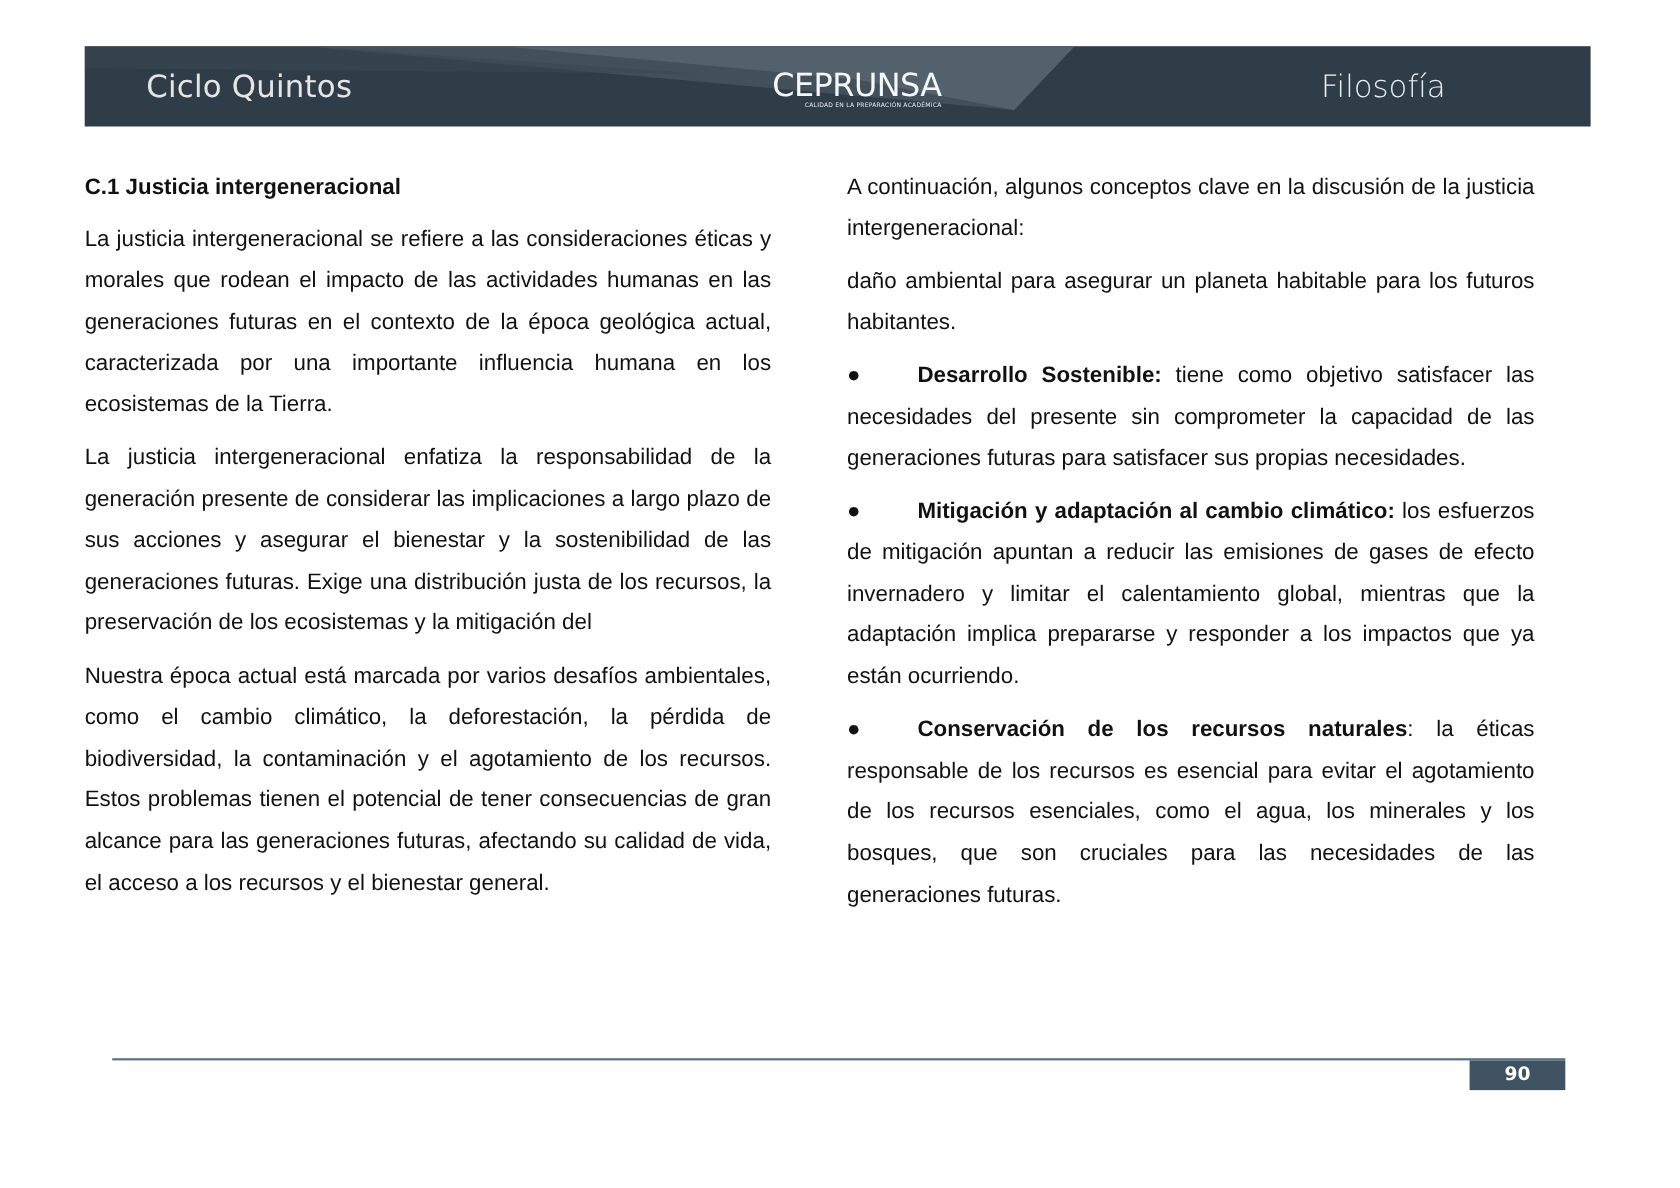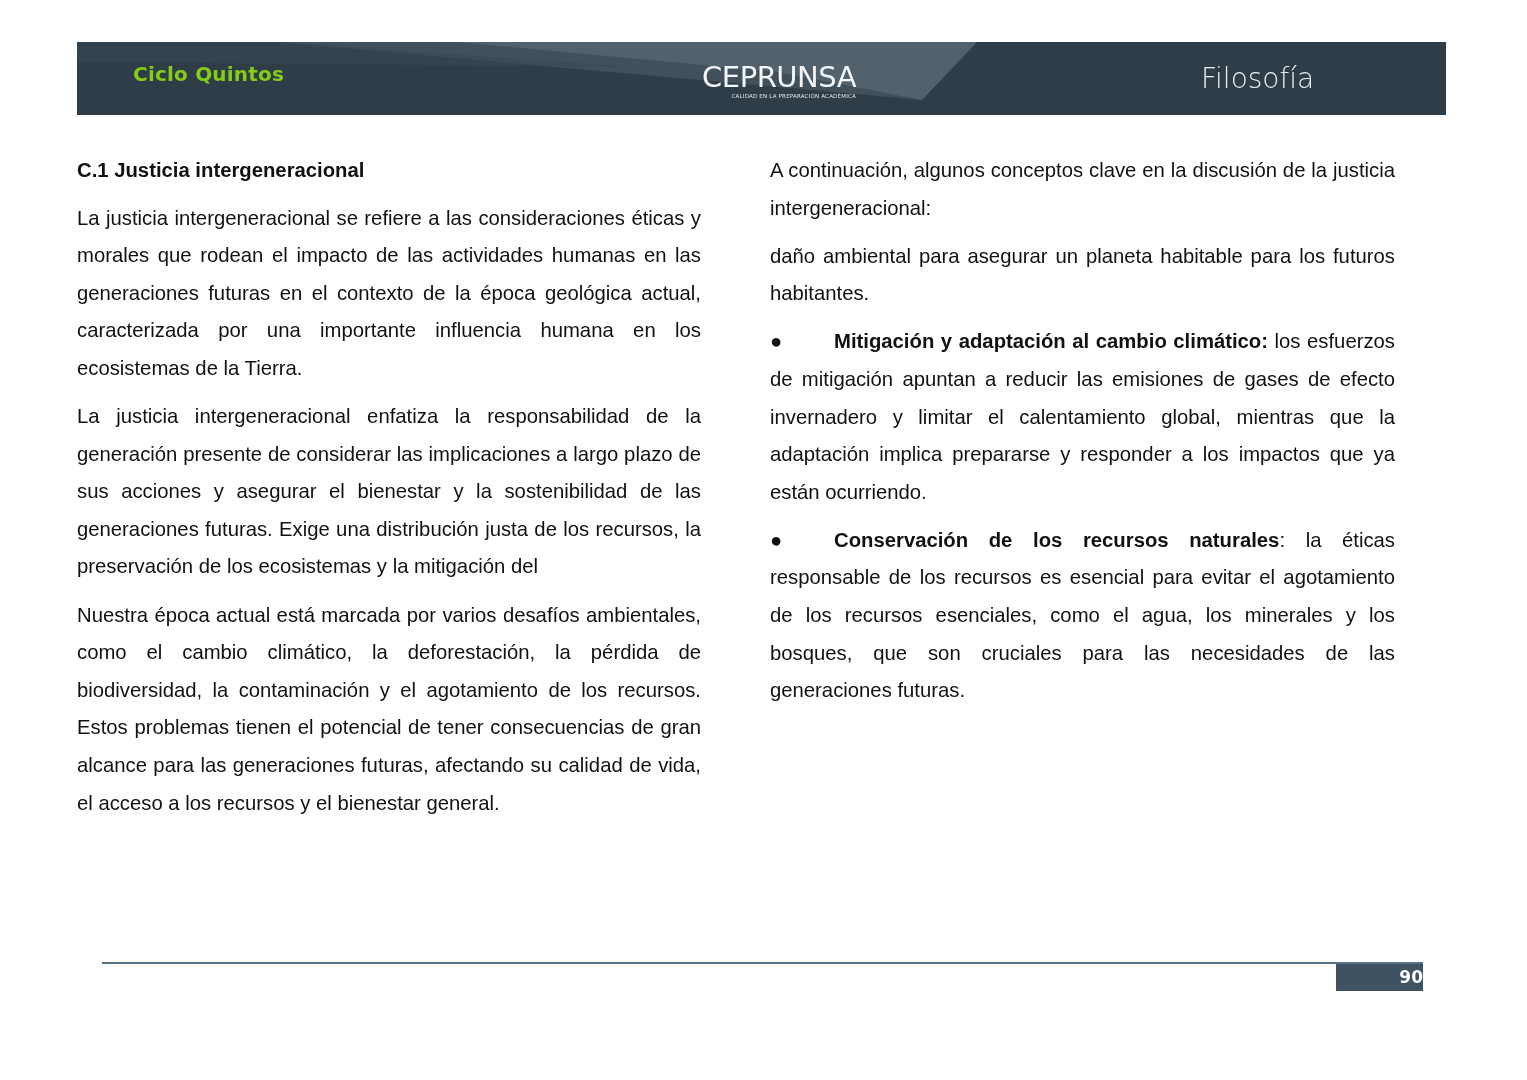--- a/index.html
+++ b/index.html
@@ -27,23 +27,23 @@
     .header svg.bg {
       position: absolute;
       left: 0;
       top: 0;
     }
     .header-left {
       position: absolute;
       left: 56px;
       top: 20px;
       font-family: "DejaVu Sans", sans-serif;
-      font-weight: 700;
-      font-size: 20px;
-      color: #84cc16;
+      font-weight: 400;
+      font-size: 28px;
+      color: #e5e5e5;
       letter-spacing: 0.2px;
     }
     .header-right {
       position: absolute;
       left: 1124px;
       top: 20px;
       font-family: "DejaVu Sans", sans-serif;
       font-size: 28px;
       color: #e9eef1;
       font-weight: 300;
@@ -107,21 +107,21 @@
       left: 1336px;
       top: 964px;
       width: 87px;
       height: 27px;
       background: #3f5262;
       color: #ffffff;
       font-family: "DejaVu Sans", sans-serif;
       font-weight: bold;
       font-size: 17px;
       line-height: 27px;
-      text-align: right;
+      text-align: center;
     }
   </style>
 </head>
 <body>
 
 <div class="header">
   <svg class="bg" width="1369" height="73" viewBox="0 0 1369 73">
     <polygon points="200,0 900,0 845,58" fill="#45545f" opacity="0.85"></polygon>
     <polygon points="380,0 900,0 845,58 700,30" fill="#56656f" opacity="0.8"></polygon>
     <polygon points="0,0 200,0 560,25 0,20" fill="#3a4853" opacity="0.6"></polygon>
@@ -139,20 +139,23 @@
   <p>La justicia intergeneracional se refiere a las consideraciones éticas y morales que rodean el impacto de las actividades humanas en las generaciones futuras en el contexto de la época geológica actual, caracterizada por una importante influencia humana en los ecosistemas de la Tierra.</p>
   <p>La justicia intergeneracional enfatiza la responsabilidad de la generación presente de considerar las implicaciones a largo plazo de sus acciones y asegurar el bienestar y la sostenibilidad de las generaciones futuras. Exige una distribución justa de los recursos, la preservación de los ecosistemas y la mitigación del</p>
   <p>Nuestra época actual está marcada por varios desafíos ambientales, como el cambio climático, la deforestación, la pérdida de biodiversidad, la contaminación y el agotamiento de los recursos. Estos problemas tienen el potencial de tener consecuencias de gran alcance para las generaciones futuras, afectando su calidad de vida, el acceso a los recursos y el bienestar general.</p>
 </div>
 
 <div class="col col-right">
   <p>A continuación, algunos conceptos clave en la discusión de la justicia intergeneracional:</p>
   <p>daño ambiental para asegurar un planeta habitable para los futuros habitantes.</p>
 
   <p>
+    <span class="bullet">●</span><span class="b">Desarrollo Sostenible:</span><span> tiene como objetivo satisfacer las necesidades del presente sin comprometer la capacidad de las generaciones futuras para satisfacer sus propias necesidades.</span>
+  </p>
+  <p>
     <span class="bullet">●</span><span class="b">Mitigación y adaptación al cambio climático:</span><span> los esfuerzos de mitigación apuntan a reducir las emisiones de gases de efecto invernadero y limitar el calentamiento global, mientras que la adaptación implica prepararse y responder a los impactos que ya están ocurriendo.</span>
   </p>
   <p>
     <span class="bullet">●</span><span class="b">Conservación de los recursos naturales</span><span>: la éticas responsable de los recursos es esencial para evitar el agotamiento de los recursos esenciales, como el agua, los minerales y los bosques, que son cruciales para las necesidades de las generaciones futuras.</span>
   </p>
 </div>
 
 <div class="footer-line"></div>
 <div class="page-box">90</div>
 

